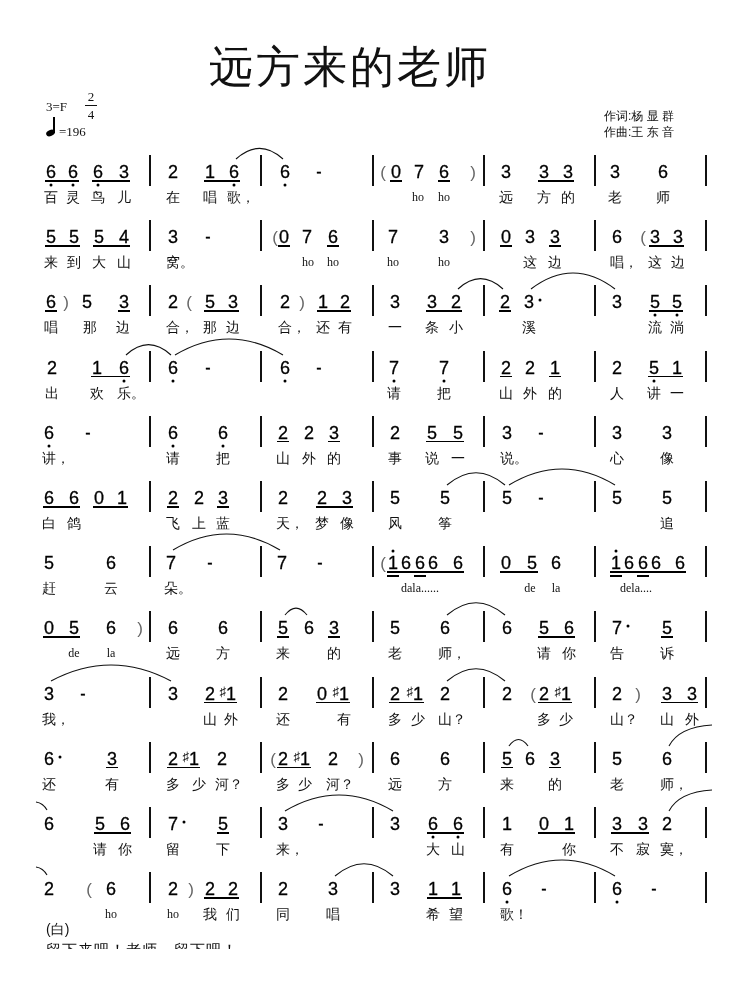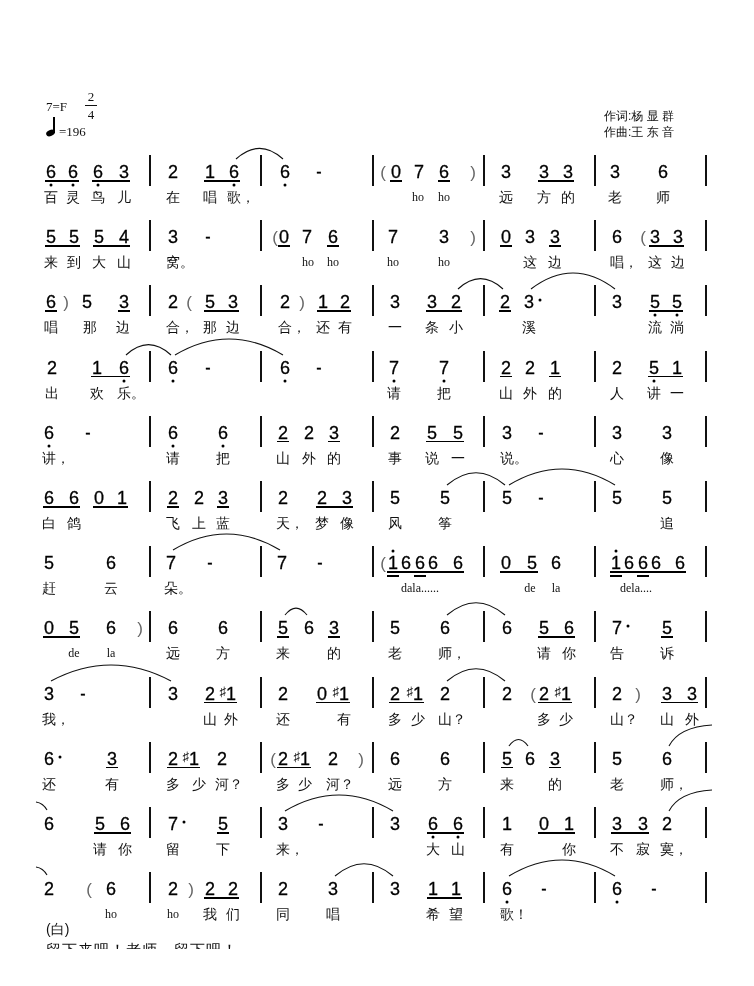--- a/index.html
+++ b/index.html
@@ -52,22 +52,23 @@
     font-family:"Liberation Serif", serif; font-size:12px;
   }
   .spoken-label { position:absolute; left:46px; top:922px; font-size:14px; line-height:1; }
   .spoken-clip { position:absolute; left:46px; top:941px; width:260px; height:8px; overflow:hidden; }
   .spoken-text { font-size:15px; line-height:1; letter-spacing:1px; white-space:nowrap; margin-top:1px; }
 </style>
 </head>
 <body>
 
 <div id="page">
-
-  <div class="key">7=F</div>
+  <h1 class="title">远方来的老师</h1>
+
+  <div class="key">3=F</div>
 
   <div class="timesig">
     <span class="ts-top">2</span>
     <span class="ts-line"></span>
     <span class="ts-bottom">4</span>
   </div>
 
   <div class="tempo">
     <span class="qnote"></span>
     <span class="tempo-val">=196</span>

